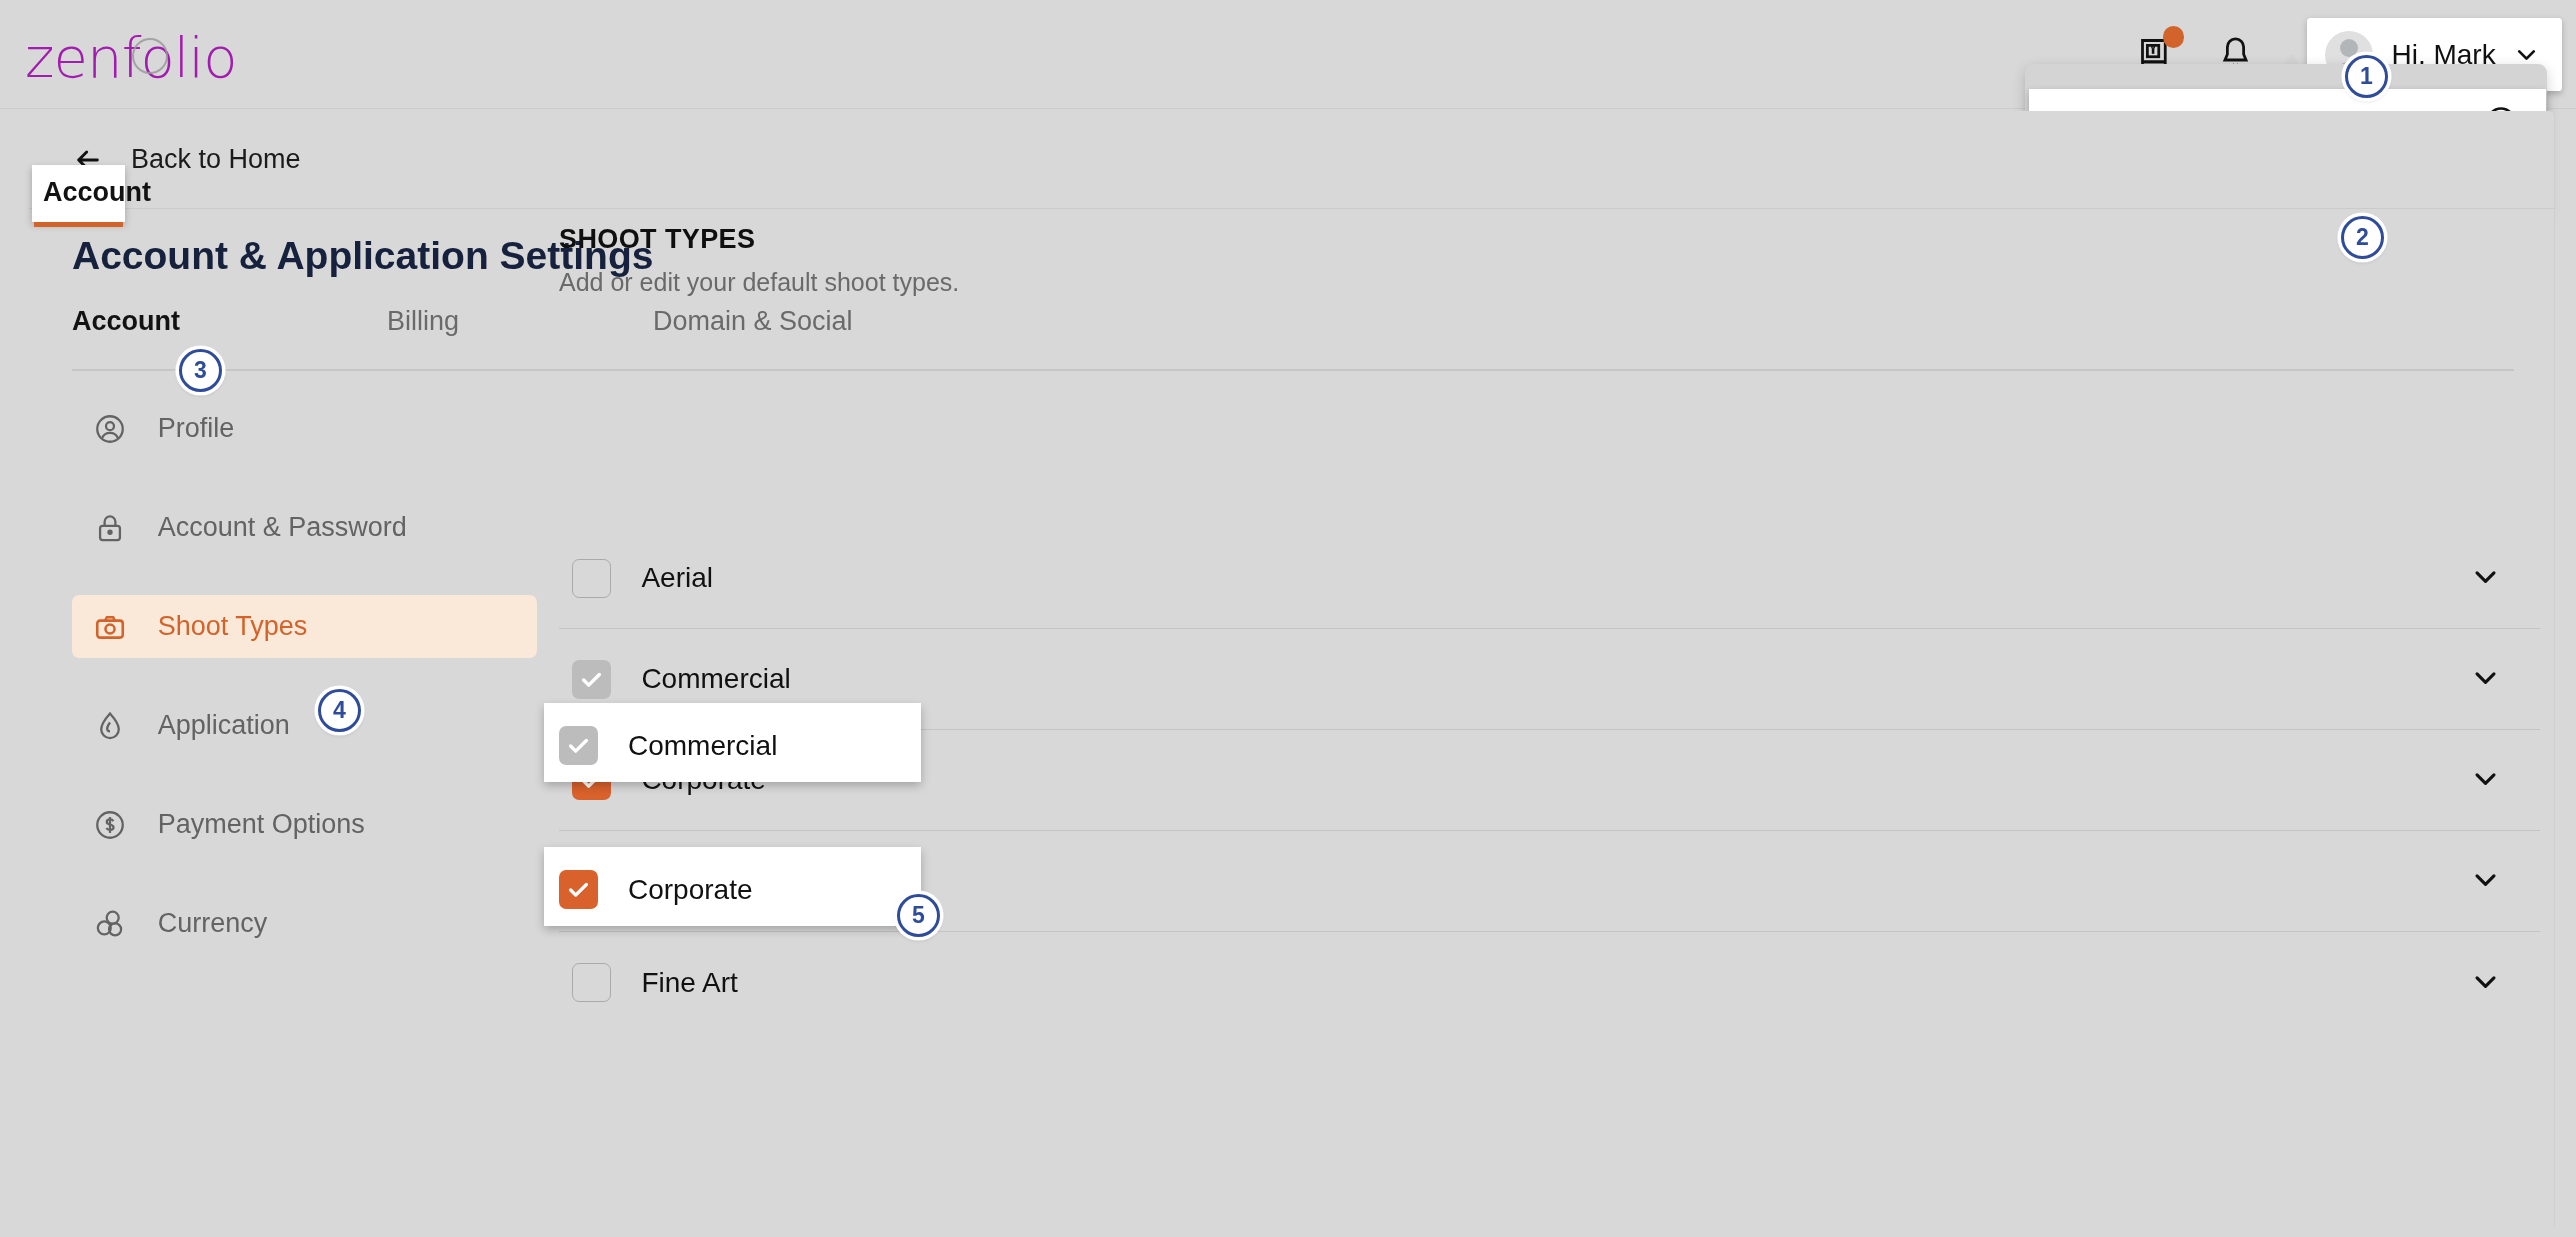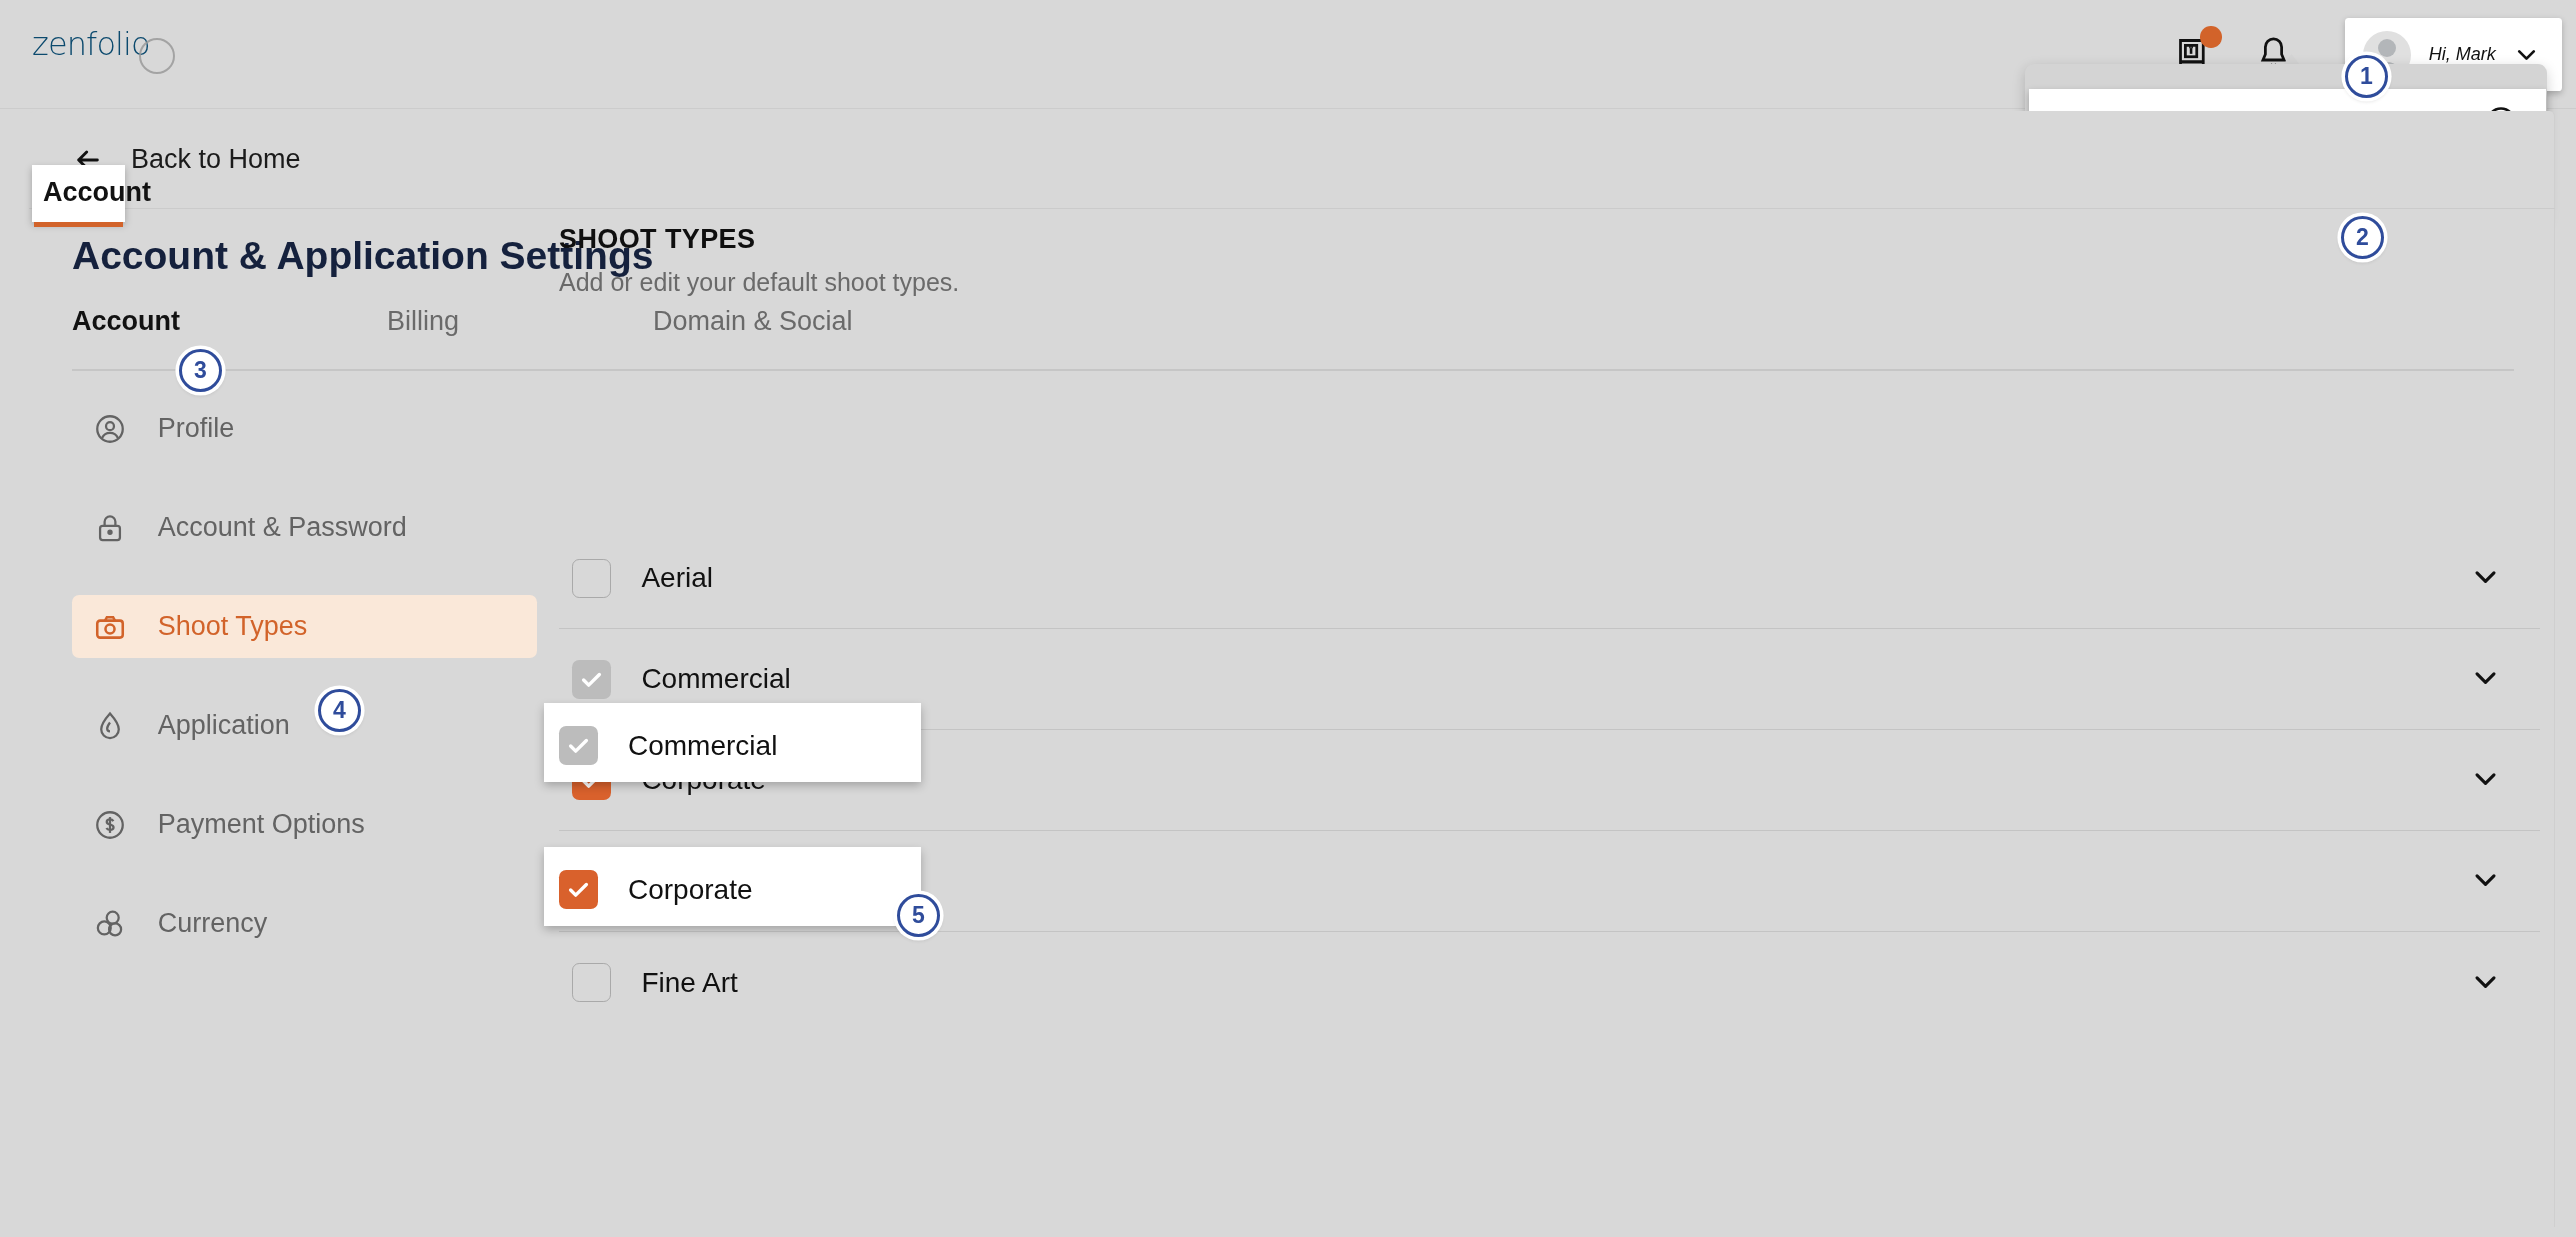--- a/index.html
+++ b/index.html
@@ -11,24 +11,24 @@
   }
   #root { position: relative; width: 2576px; height: 1238px; background: #d8d8d8; }
 
   
   .topbar {
     position: absolute; left: 0; top: 0; width: 2576px; height: 109px;
     background: #d8d8d8;
     border-bottom: 1.8px solid #cccccc;
   }
   .logo {
-    position: absolute; left: 32px; top: 25px;
+    position: absolute; left: 25px; top: 25px;
     font-family: "DejaVu Sans", sans-serif;
-    font-size: 32px; font-weight: 300; letter-spacing: -0.9px;
-    color: #0c4a6e;
+    font-size: 56px; font-weight: 300; letter-spacing: -0.9px;
+    color: #a21caf;
   }
   .logo-ring {
     position: absolute; left: 0px; top: 12.5px;
     width: 36px; height: 36px; border: 2.7px solid #9a9a9a; border-radius: 50%;
     opacity: .85;
   }
   .topicons { position: absolute; right: 0; top: 0; height: 109px; display: flex; align-items: center; }
   .ticon { position: relative; margin-right: 41px; cursor: pointer; }
   .badge-dot {
     position: absolute; right: -9px; top: -7.2px;
@@ -41,21 +41,21 @@
     margin-right: 14.3px;
     box-shadow: 0 2.7px 6.3px rgba(0,0,0,.22);
     cursor: pointer;
   }
   .avatar {
     width: 48px; height: 48px; border-radius: 50%;
     background: #e0e0e0; position: relative; overflow: hidden; flex: none;
   }
   .avatar .head { position: absolute; left: 50%; top: 8px; transform: translateX(-50%); width: 18px; height: 18px; border-radius: 50%; background: #b3b6b9; }
   .avatar .body { position: absolute; left: 50%; bottom: -5.4px; transform: translateX(-50%); width: 32px; height: 21.5px; border-radius: 16px 16px 0 0; background: #b3b6b9; }
-  .uname { font-size: 18px; color: #111; white-space: nowrap; font-style: italic; }
+  .uname { font-size: 28px; color: #111; white-space: nowrap; }
   .dropdown-panel {
     position: absolute; left: 2025px; top: 64px; width: 522px; height: 157px;
     background: #d4d4d4; border-radius: 9px;
     box-shadow: 0 4.5px 12.5px rgba(0,0,0,.18);
   }
   .dd-caret {
     position: absolute; left: 2279px; top: 54px; width: 25px; height: 16px;
     background: #d4d4d4; clip-path: polygon(50% 0, 100% 100%, 0 100%);
   }
   .dd-item {

